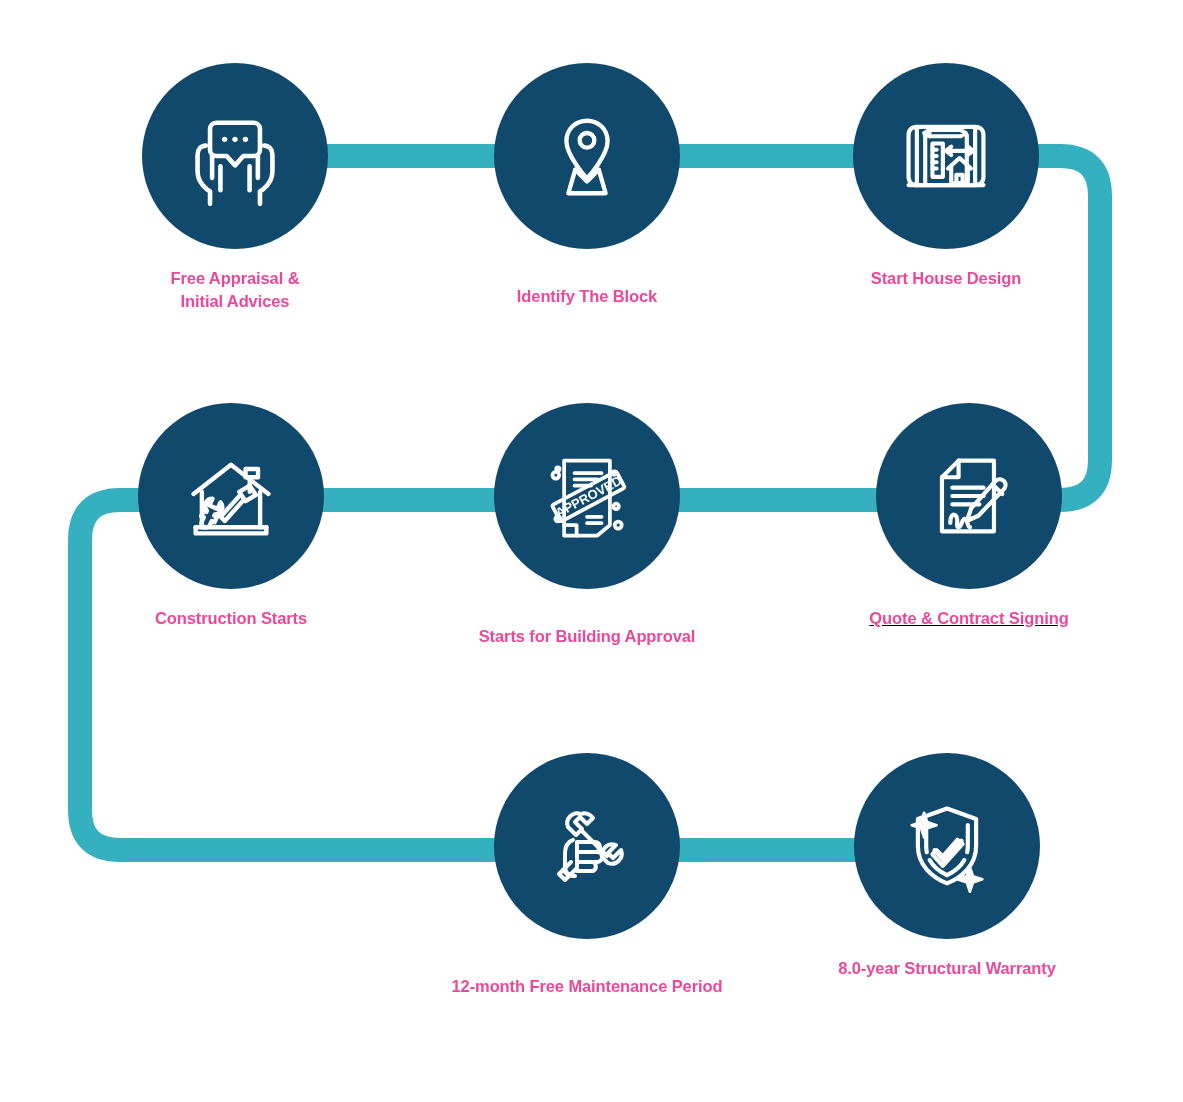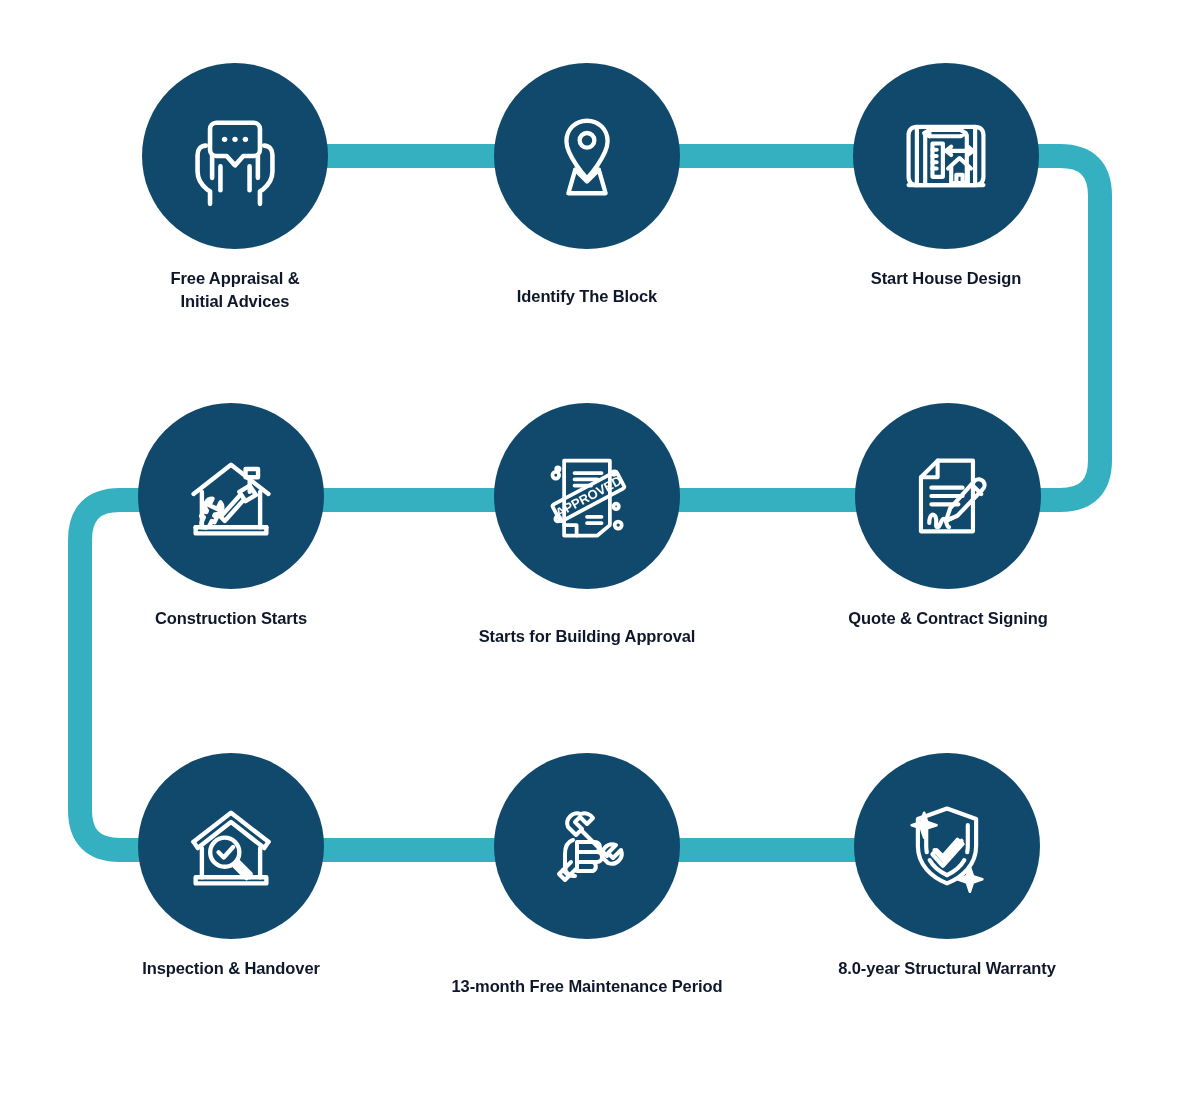--- a/index.html
+++ b/index.html
@@ -21,33 +21,33 @@
     background:#10496b;
     margin:0 auto;
     display:flex;align-items:center;justify-content:center;
     position:relative;
   }
   .circle svg{display:block;}
   .label{
     margin-top:18px;
     font-size:16.5px;
     font-weight:bold;
-    color:#0f172a;
+    color:#ec4899;
     line-height:1.42;
     letter-spacing:-0.1px;
     white-space:pre-line;
   }
   
   .n1{left:105px;top:63px;}
   .n2{left:457px;top:63px;}
   .n3{left:816px;top:63px;}
   
   .n4{left:101px;top:403px;}
   .n5{left:457px;top:403px;}
-  .n6{left:818px;top:403px;}
+  .n6{left:839px;top:403px;text-decoration:underline;}
   
   .n7{left:101px;top:753px;}
   .n8{left:457px;top:753px;}
   .n9{left:817px;top:753px;}
 
   .n2 .label,.n5 .label,.n8 .label{width:320px;margin-left:-30px;margin-top:36px;}
   .n3 .label,.n6 .label,.n9 .label{width:300px;margin-left:-20px;}
   .n7 .label{width:300px;margin-left:-20px;}
 </style>
 </head>
@@ -175,57 +175,41 @@
         <path d="M32 76 c0 -8 4 -10 6 -6 c2 4 -1 10 2 10 c3 0 3 -8 6 -8 c3 0 2 8 5 8"></path>
 
         <path d="M84 36 a6 6 0 0 0 -8 -1 L52 62 l-4 12 11 -5 24 -25 a6 6 0 0 0 1 -8 z"></path>
         <path d="M74 40 l8 8"></path>
         <path d="M48 74 l6 -3"></path>
       </svg>
     </div>
     <div class="label">Quote &amp; Contract Signing</div>
   </div>
 
-  <div class="step n7">
-    <div class="circle">
-      <svg width="104" height="104" viewBox="0 0 100 100" fill="none" stroke="#ffffff" stroke-width="4.2" stroke-linecap="round" stroke-linejoin="round">
-        <path d="M14 46 L50 18 l36 28"></path>
-        <path d="M14 46 l4 6 L50 27 l32 25 4 -6"></path>
-        <path d="M22 52 v28"></path>
-        <path d="M78 52 v28"></path>
-        <path d="M16 80 h68 v6 h-68 z"></path>
-        <circle cx="44" cy="56" r="14"></circle>
-        <path d="M38 56 l5 5 9 -10"></path>
-        <path d="M54 66 l14 14"></path>
-        <path d="M53 69 l12 12 4 -4 -12 -12"></path>
-      </svg>
-    </div>
-    <div class="label">Inspection &amp;  Handover</div>
-  </div>
 
   <div class="step n8">
     <div class="circle">
       <svg width="100" height="100" viewBox="0 0 100 100" fill="none" stroke="#ffffff" stroke-width="4" stroke-linecap="round" stroke-linejoin="round">
 
         <path d="M44 18 a10 10 0 0 0 -13 13 l8 8 6 -6 -7 -7 5 -5 7 7 6 -6 a10 10 0 0 0 -12 -4 z"></path>
 
         <path d="M66 62 a10 10 0 0 1 13 -13 l-8 8 5 5 8 -8 a10 10 0 0 1 -13 13 z"></path>
 
         <path d="M44 34 L70 60"></path>
 
         <path d="M40 46 h18 a5 5 0 0 1 0 10 h-18 z"></path>
         <path d="M40 56 h20 a5 5 0 0 1 0 10 h-20 z"></path>
         <path d="M40 66 h16 a5 5 0 0 1 0 9 h-16 z"></path>
         <path d="M36 44 c-6 2 -8 8 -8 14 v12 c0 6 4 10 10 10"></path>
 
         <path d="M34 66 l-12 12 6 6 12 -12"></path>
         <path d="M26 74 l6 6"></path>
       </svg>
     </div>
-    <div class="label">13-month Free Maintenance Period</div>
+    <div class="label">12-month Free Maintenance Period</div>
   </div>
 
   <div class="step n9">
     <div class="circle">
       <svg width="104" height="104" viewBox="0 0 100 100" fill="none" stroke="#ffffff" stroke-width="4" stroke-linecap="round" stroke-linejoin="round">
         <path d="M50 14 l28 10 v26 c0 18 -13 30 -28 36 c-15 -6 -28 -18 -28 -36 v-26 z"></path>
         <path d="M30 30 v20 c0 14 9 23 20 28" stroke-dasharray="26 8"></path>
         <path d="M70 30 v20 c0 14 -9 23 -20 28" stroke-dasharray="26 8"></path>
         <path d="M38 54 l9 10 17 -19"></path>
         <path d="M36 58 l10 11 19 -21 -5 -4 -14 16 -6 -6 z"></path>

